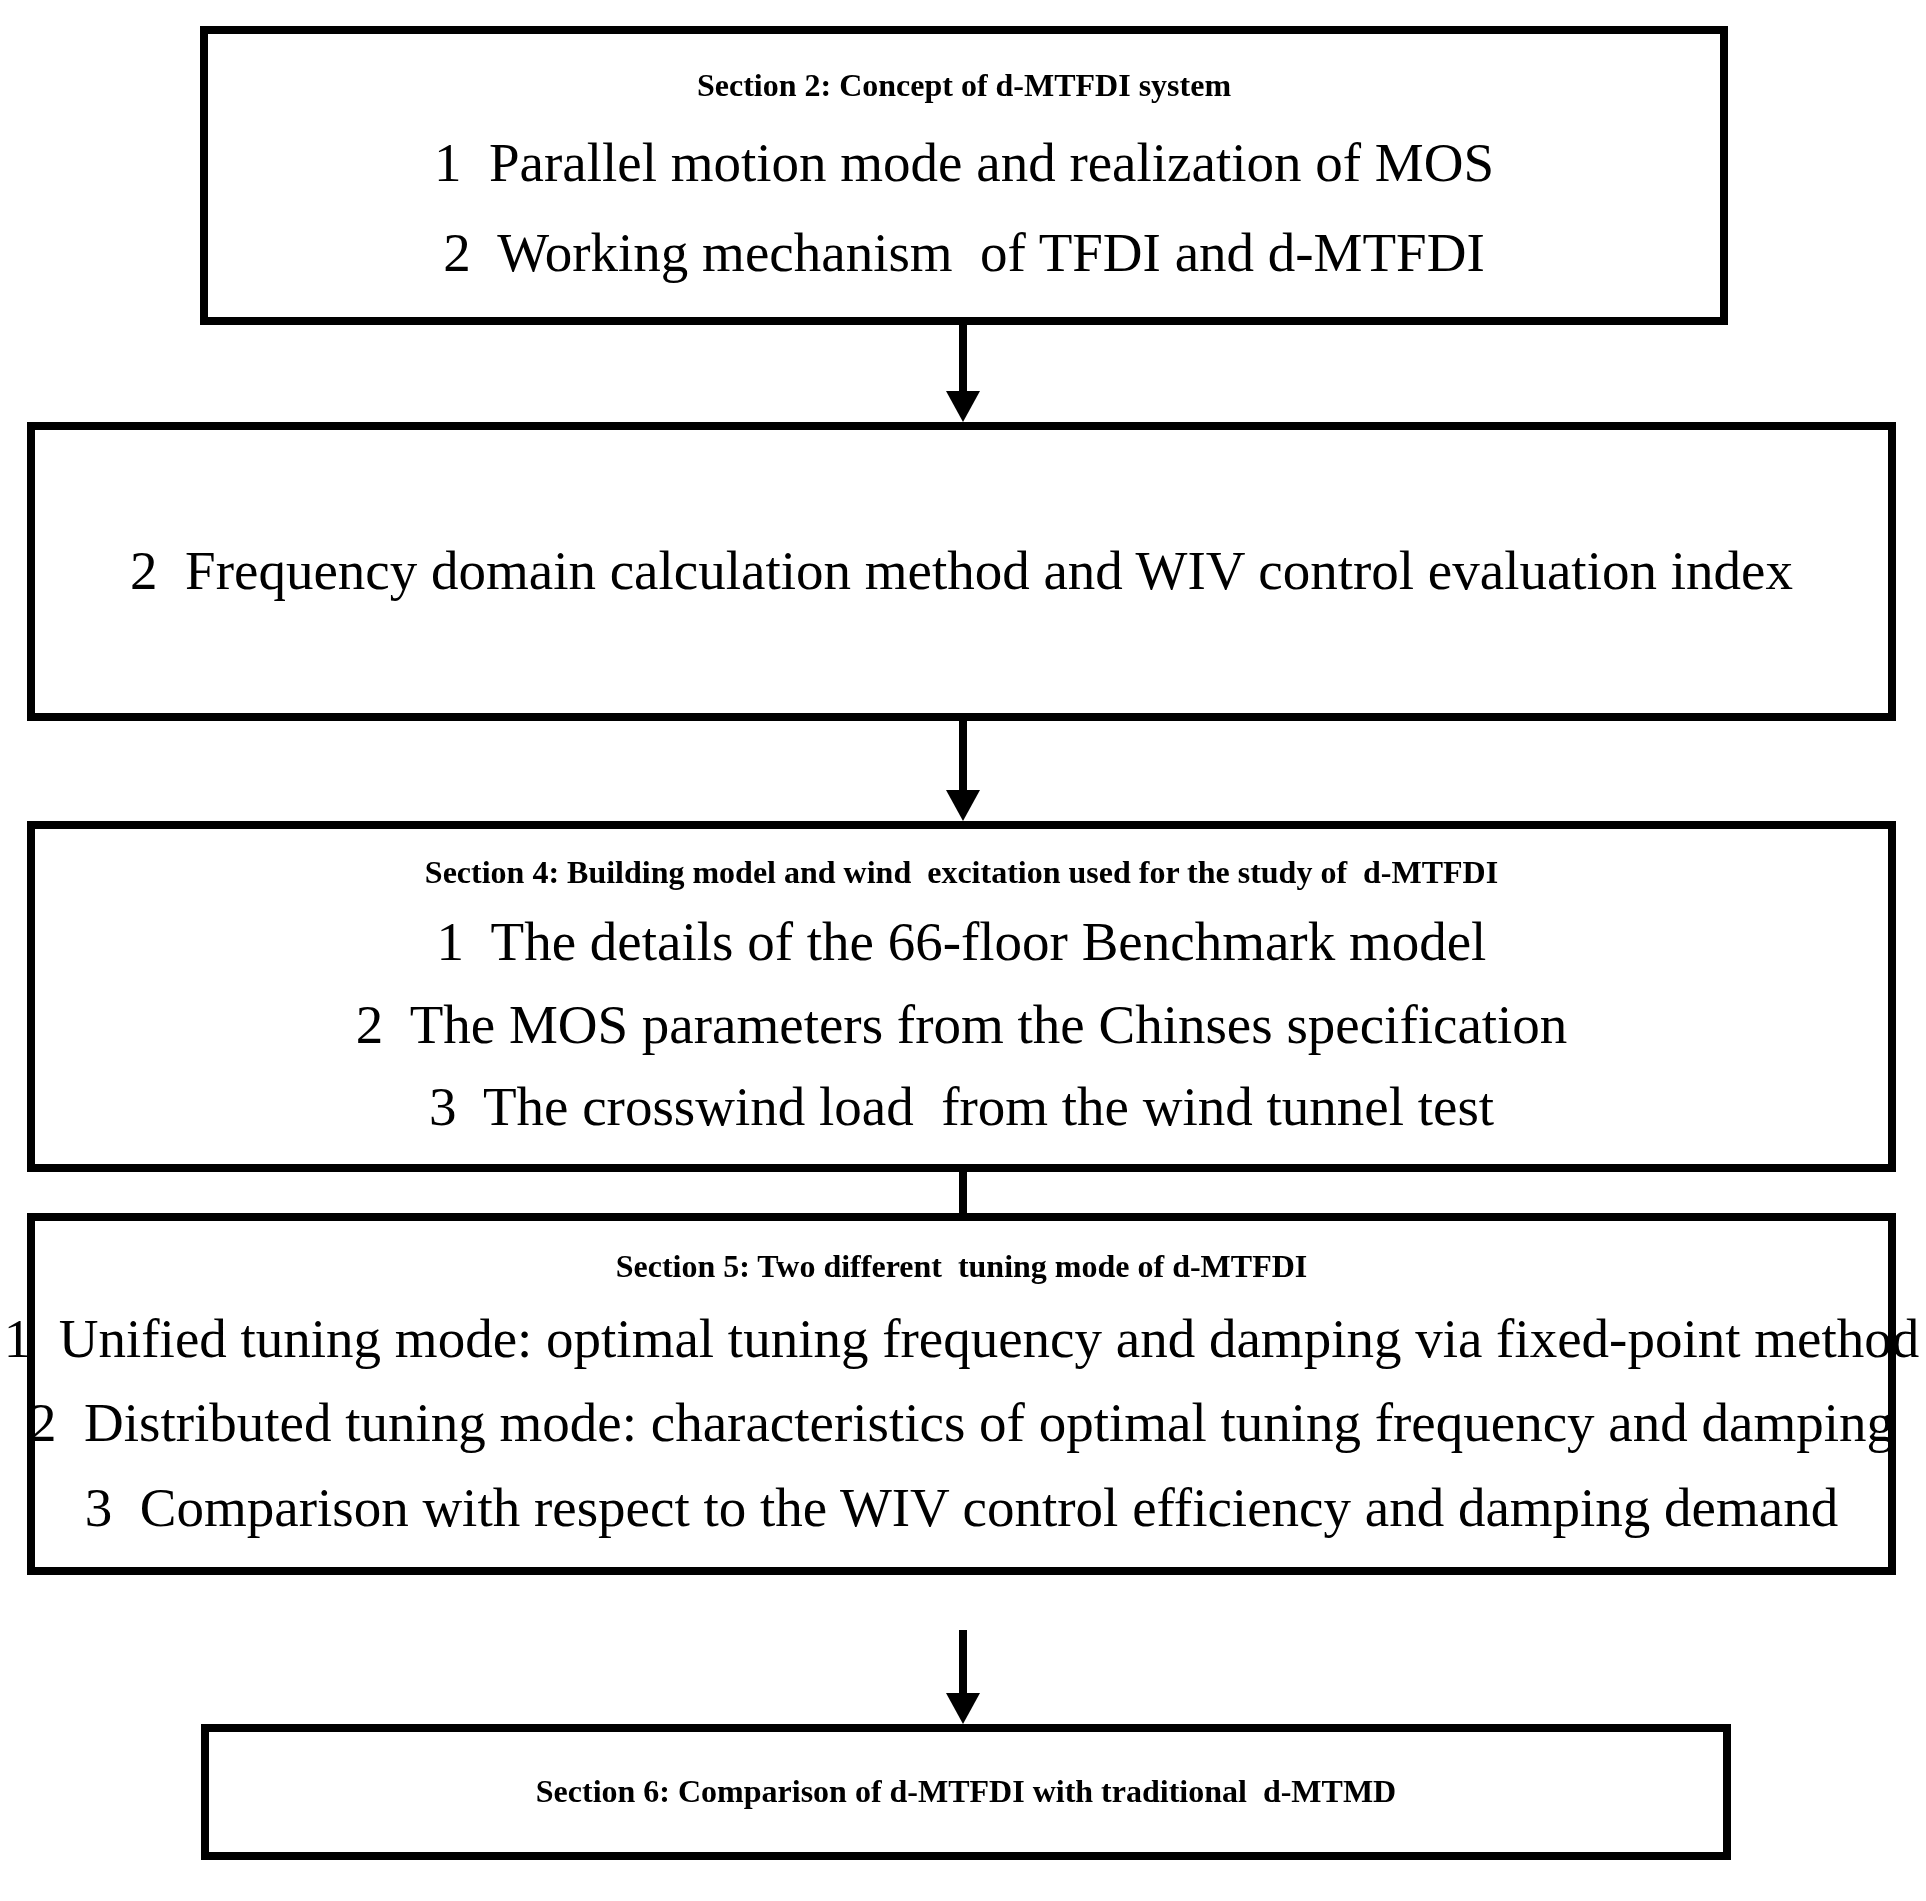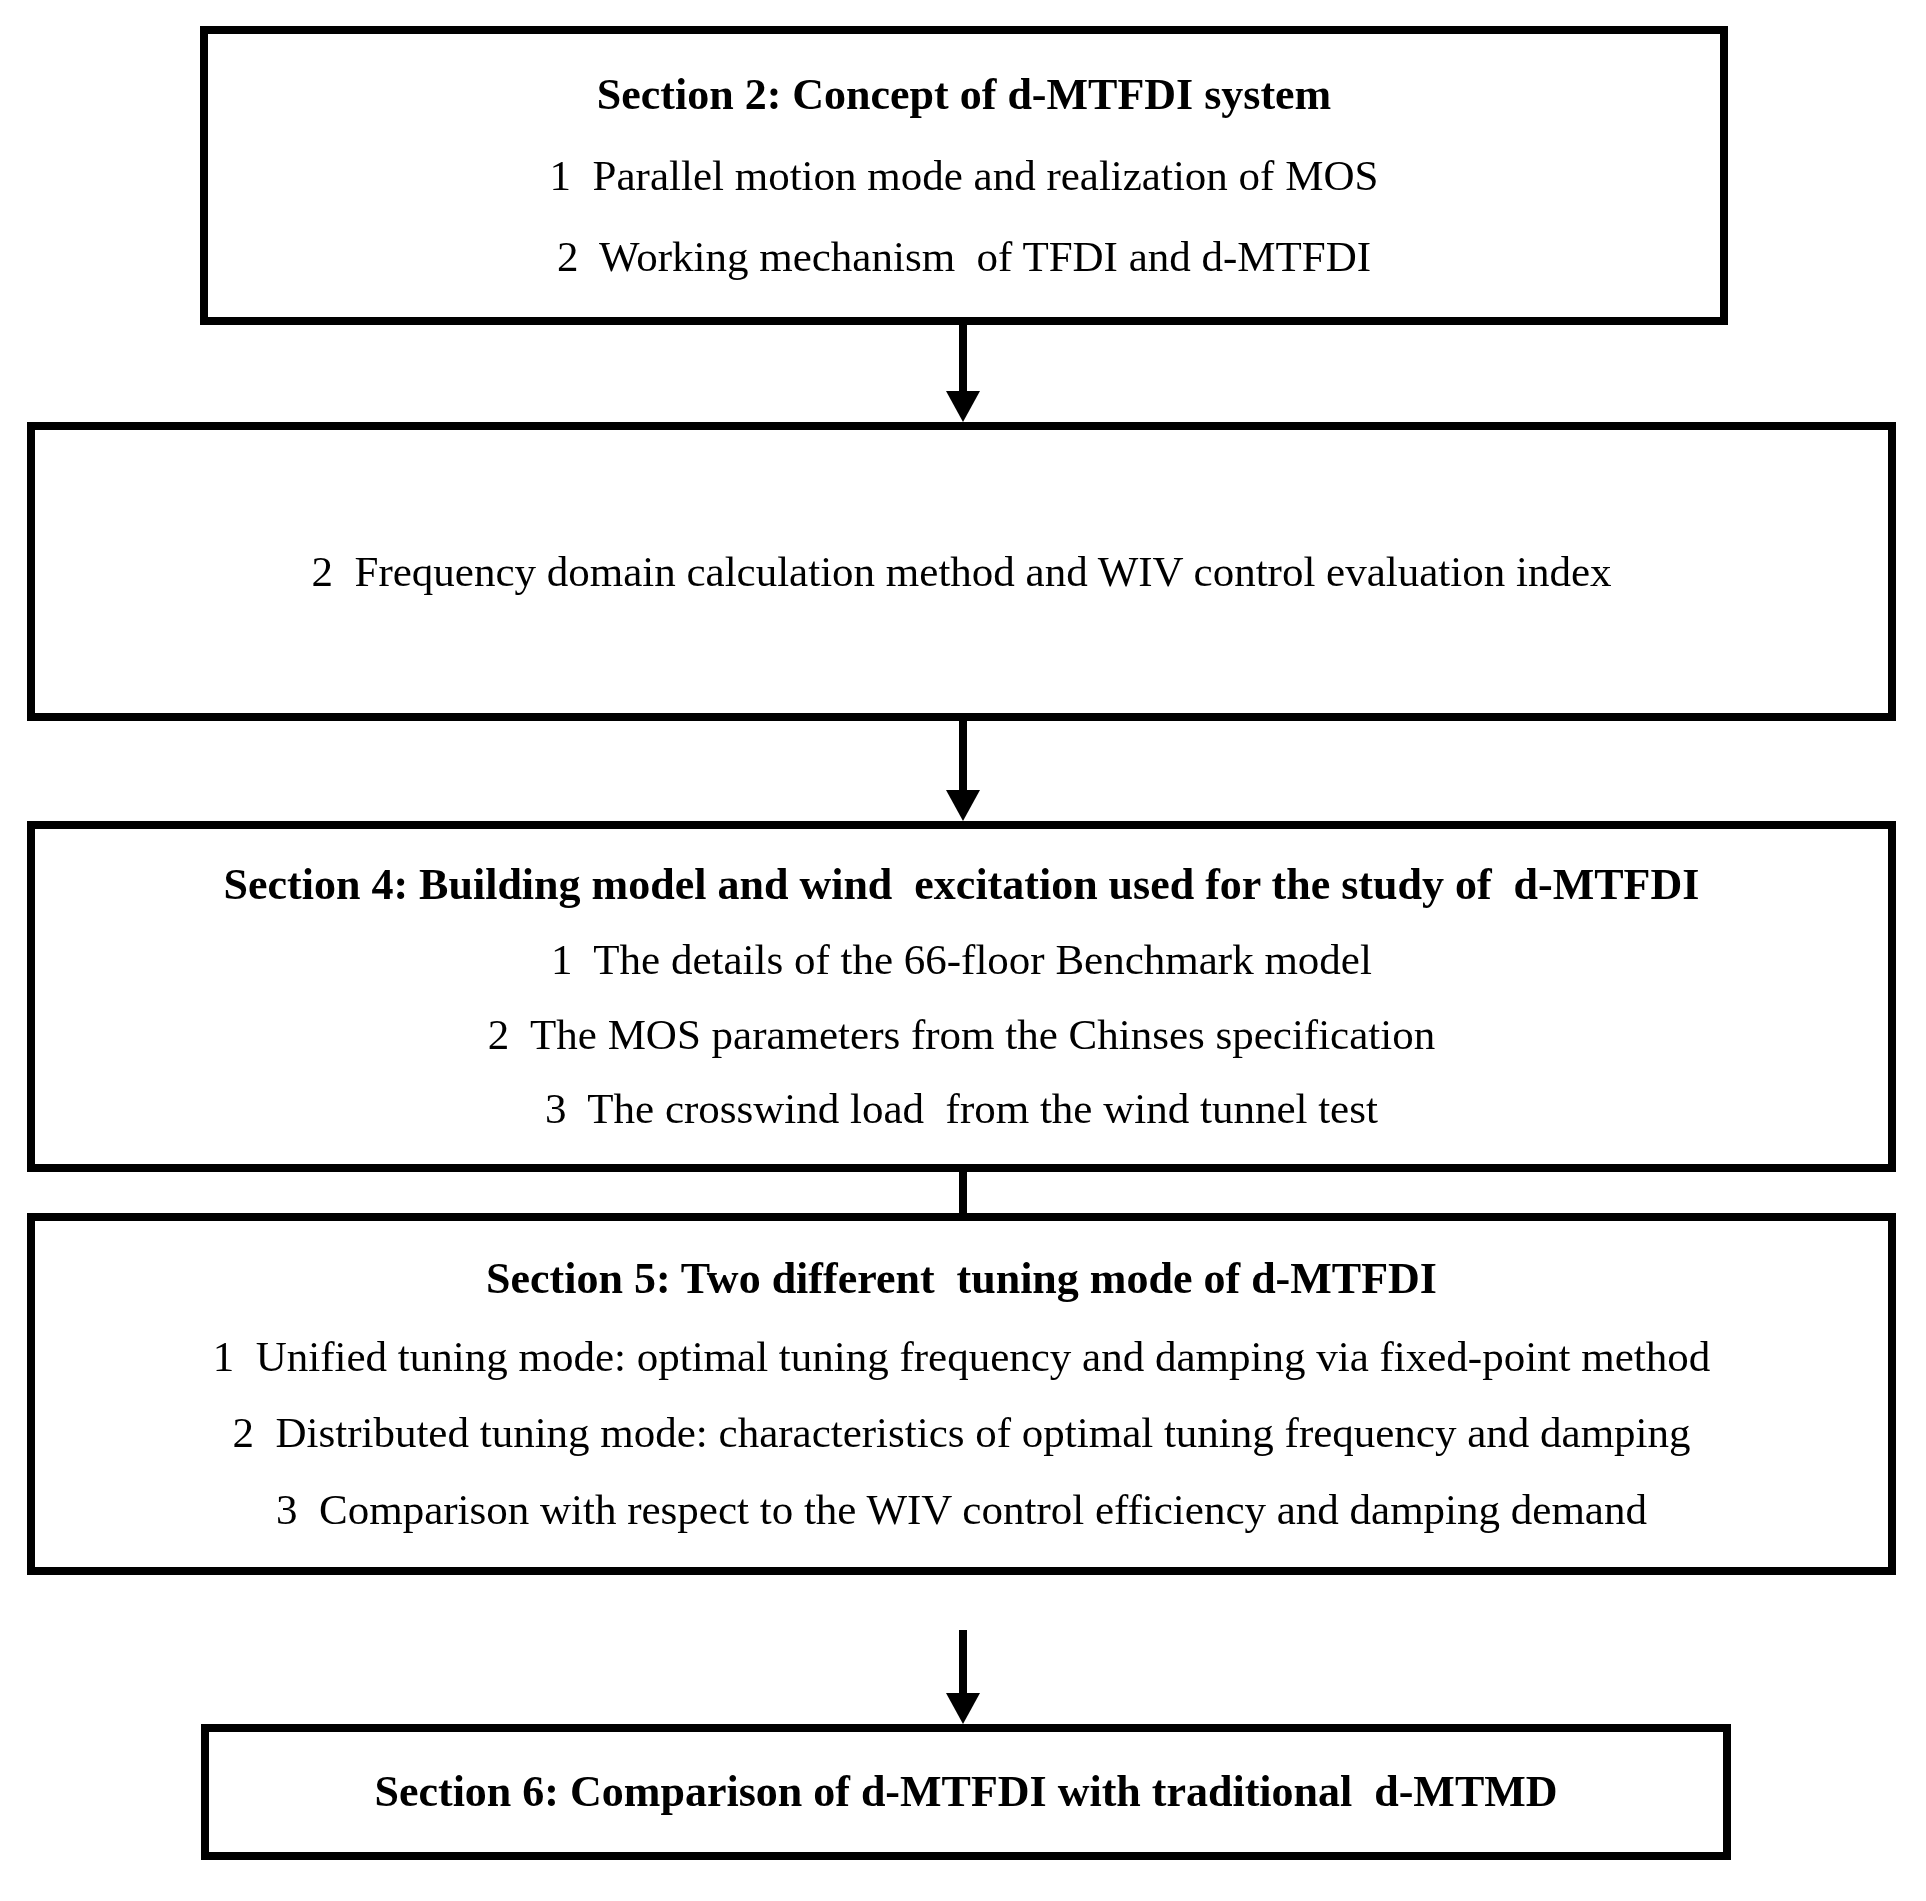--- a/index.html
+++ b/index.html
@@ -22,27 +22,27 @@
     border: 8.6px solid #000000;
     background: #ffffff;
     display: flex;
     flex-direction: column;
     justify-content: space-evenly;
     align-items: center;
     padding: 4.3px 10px;
   }
   .box-title {
     font-weight: bold;
-    font-size: 44px;
+    font-size: 32px;
     line-height: 1.1;
     white-space: pre;
     text-align: right;
   }
   .box-item {
-    font-size: 43px;
+    font-size: 55px;
     line-height: 1.1;
     white-space: pre;
     text-align: center;
   }
   #box-1 { left: 200px; top: 26px;   width: 1528px; height: 299px; }
   #box-2 { left: 27px;  top: 422px;  width: 1869px; height: 299px; }
   #box-3 { left: 27px;  top: 821px; width: 1869px; height: 351px; }
   #box-4 { left: 27px;  top: 1213px; width: 1869px; height: 362px; }
   #box-5 { left: 201px; top: 1724px; width: 1530px; height: 136px; }
 

